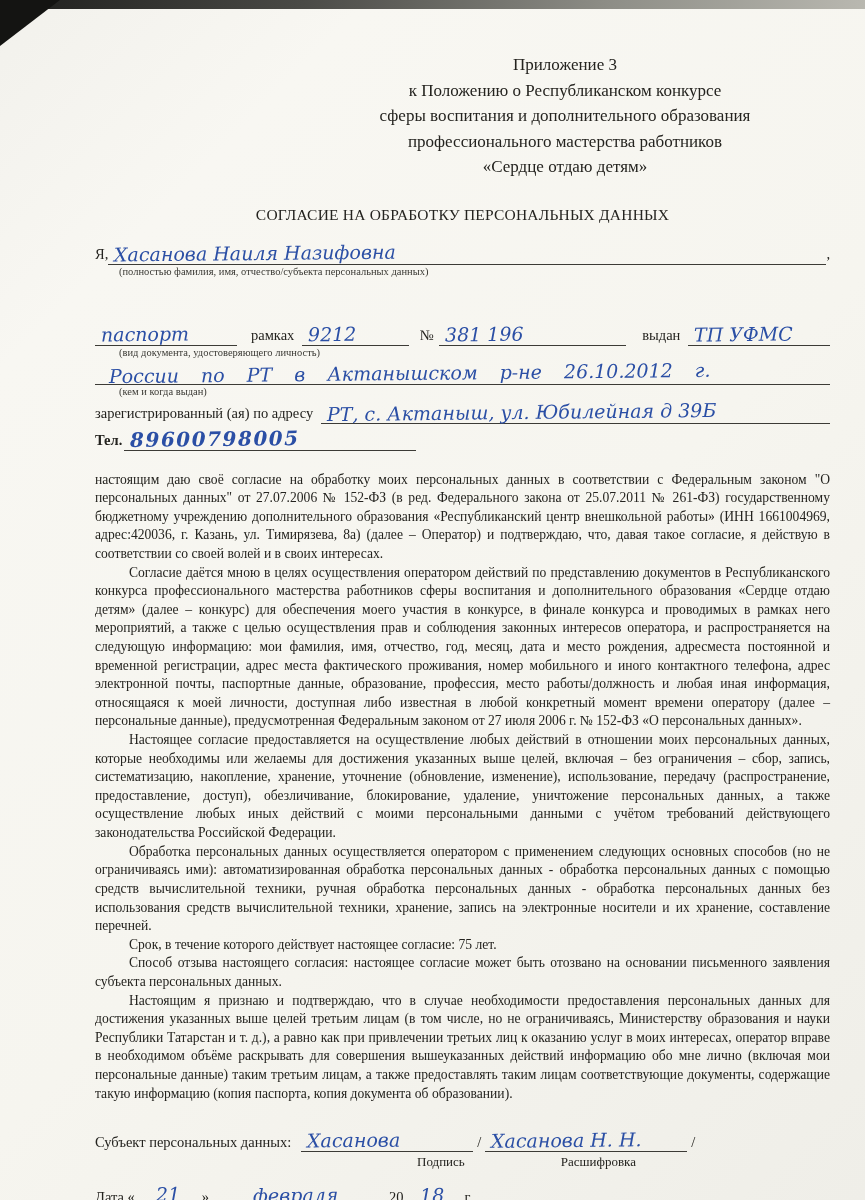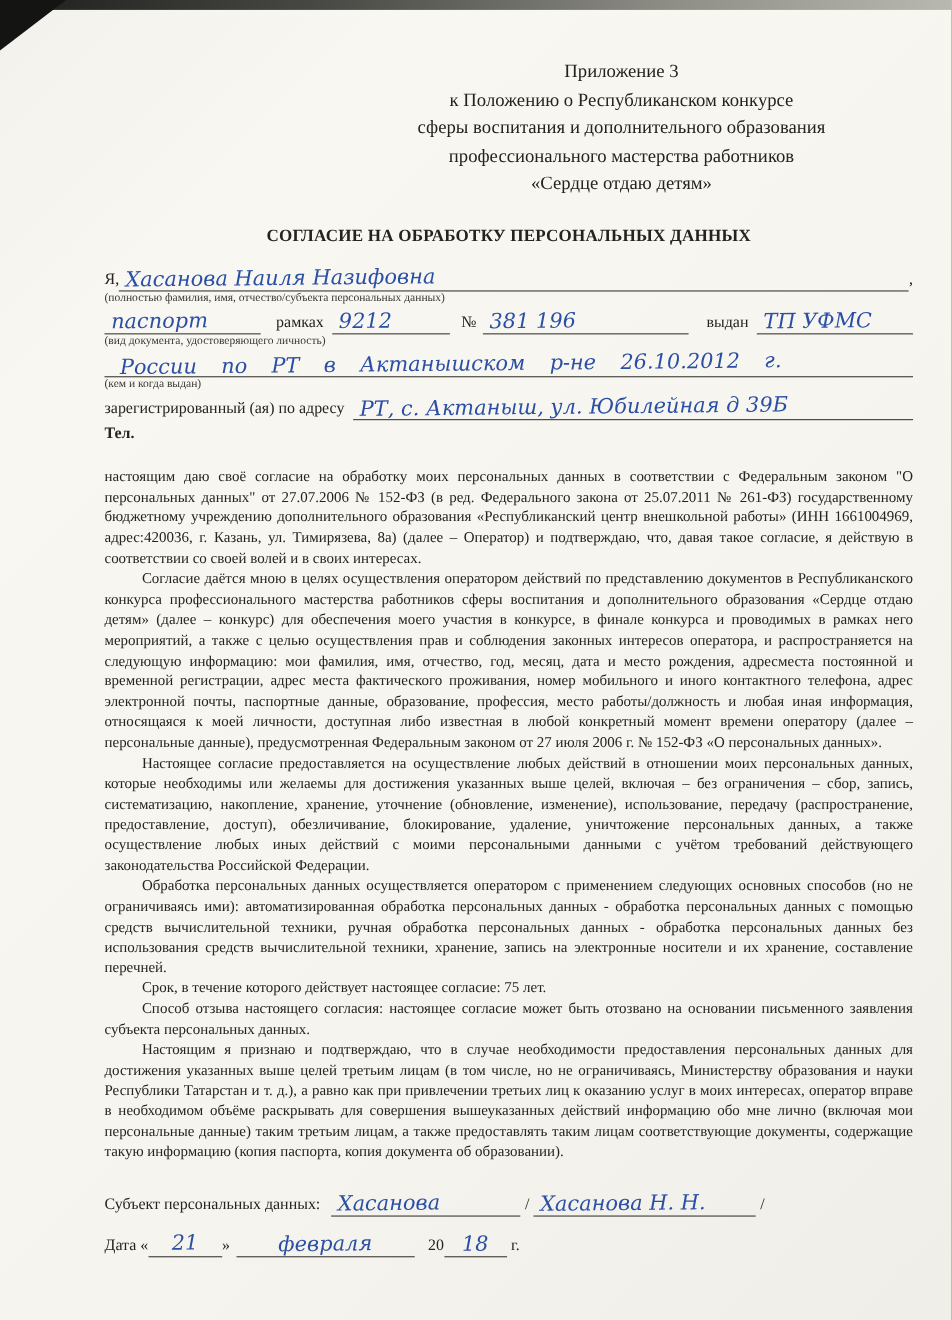--- a/index.html
+++ b/index.html
@@ -40,21 +40,21 @@
   .header-block {
     width: 470px;
     margin-left: auto;
     margin-right: 30px;
     text-align: center;
     font-size: 17px;
     line-height: 1.5;
   }
   .doc-title {
     text-align: center;
-    font-weight: bold;
+    font-weight: normal;
     font-size: 15.5px;
     margin-top: 26px;
     letter-spacing: 0.2px;
   }
   
   .form-area { margin-top: 18px; font-size: 14.5px; }
   .frow {
     display: flex;
     align-items: flex-end;
     line-height: 1.15;
@@ -76,20 +76,21 @@
     line-height: 1.05;
     white-space: nowrap;
     transform: rotate(-0.6deg);
   }
   .hand.big { font-size: 20px; letter-spacing: 1.5px; }
   .caption {
     font-size: 10.5px;
     color: #3a3934;
     margin-top: 1px;
     margin-bottom: 4px;
+    margin-left: 24px;
   }
   .spread { word-spacing: 16px; padding-left: 8px; }
   
   .paragraphs { margin-top: 20px; }
   .paragraphs p {
     margin: 0;
     font-size: 13.6px;
     line-height: 1.37;
     text-align: justify;
   }
@@ -98,21 +99,21 @@
   .footer-area { margin-top: 26px; font-size: 14.5px; }
   .sig-captions {
     display: flex;
     gap: 96px;
     padding-left: 322px;
     font-size: 13px;
     margin-top: 2px;
   }
   .date-row { margin-top: 14px; }
   .w130 { width: 130px; }
-  .w95  { width: 95px; }
+  .w95  { width: 95px; margin-top: 42px; }
   .w160 { width: 160px; }
   .w175 { width: 175px; }
   .w190 { width: 190px; }
   .w280 { width: 280px; }
   .w55  { width: 55px; justify-content: center; align-items: center; }
   .w150 { width: 150px; justify-content: center; }
   .w45  { width: 45px; justify-content: center; }
   .center { justify-content: flex-start; }
   .slash { padding: 0 4px 2px 4px; }
 </style>
@@ -174,20 +175,23 @@
 
       <div class="frow" style="margin-top:4px;">
         <span class="flabel" style="padding-right:8px;">зарегистрированный (ая) по адресу</span>
         <span class="blank grow">
           <span class="hand">РТ, с. Актаныш, ул. Юбилейная д 39Б</span>
         </span>
       </div>
 
       <div class="frow" style="margin-top:4px;font-weight:bold;">
         <span class="flabel" style="padding-right:2px;">Тел.</span>
+        <span class="blank w280">
+          <span class="hand big">89600798005</span>
+        </span>
       </div>
 
     </div>
 
     <div class="paragraphs">
       <p>настоящим даю своё согласие на обработку моих персональных данных в соответствии с Федеральным законом "О персональных данных" от 27.07.2006 № 152-ФЗ (в ред. Федерального закона от 25.07.2011 № 261-ФЗ) государственному бюджетному учреждению дополнительного образования «Республиканский центр внешкольной работы» (ИНН 1661004969, адрес:420036, г. Казань, ул. Тимирязева, 8а) (далее – Оператор) и подтверждаю, что, давая такое согласие, я действую в соответствии со своей волей и в своих интересах.</p>
       <p class="indent">Согласие даётся мною в целях осуществления оператором действий по представлению документов в Республиканского конкурса профессионального мастерства работников сферы воспитания и дополнительного образования «Сердце отдаю детям» (далее – конкурс) для обеспечения моего участия в конкурсе, в финале конкурса и проводимых в рамках него мероприятий, а также с целью осуществления прав и соблюдения законных интересов оператора, и распространяется на следующую информацию: мои фамилия, имя, отчество, год, месяц, дата и место рождения, адресместа постоянной и временной регистрации, адрес места фактического проживания, номер мобильного и иного контактного телефона, адрес электронной почты, паспортные данные, образование, профессия, место работы/должность и любая иная информация, относящаяся к моей личности, доступная либо известная в любой конкретный момент времени оператору (далее – персональные данные), предусмотренная Федеральным законом от 27 июля 2006 г. № 152-ФЗ «О персональных данных».</p>
       <p class="indent">Настоящее согласие предоставляется на осуществление любых действий в отношении моих персональных данных, которые необходимы или желаемы для достижения указанных выше целей, включая – без ограничения – сбор, запись, систематизацию, накопление, хранение, уточнение (обновление, изменение), использование, передачу (распространение, предоставление, доступ), обезличивание, блокирование, удаление, уничтожение персональных данных, а также осуществление любых иных действий с моими персональными данными с учётом требований действующего законодательства Российской Федерации.</p>
       <p class="indent">Обработка персональных данных осуществляется оператором с применением следующих основных способов (но не ограничиваясь ими): автоматизированная обработка персональных данных - обработка персональных данных с помощью средств вычислительной техники, ручная обработка персональных данных - обработка персональных данных без использования средств вычислительной техники, хранение, запись на электронные носители и их хранение, составление перечней.</p>
       <p class="indent">Срок, в течение которого действует настоящее согласие: 75 лет.</p>
@@ -202,20 +206,24 @@
         <span class="blank w160 center">
           <span class="hand">Хасанова</span>
         </span>
         <span class="slash">/</span>
         <span class="blank w190 center">
           <span class="hand">Хасанова Н. Н.</span>
         </span>
         <span class="slash">/</span>
       </div>
 
+      <div class="sig-captions">
+        <span>Подпись</span>
+        <span>Расшифровка</span>
+      </div>
 
       <div class="frow date-row">
         <span class="flabel">Дата «</span>
         <span class="blank w55">
           <span class="hand">21</span>
         </span>
         <span class="flabel" style="padding-right:6px;">»</span>
         <span class="blank w150">
           <span class="hand">февраля</span>
         </span>

